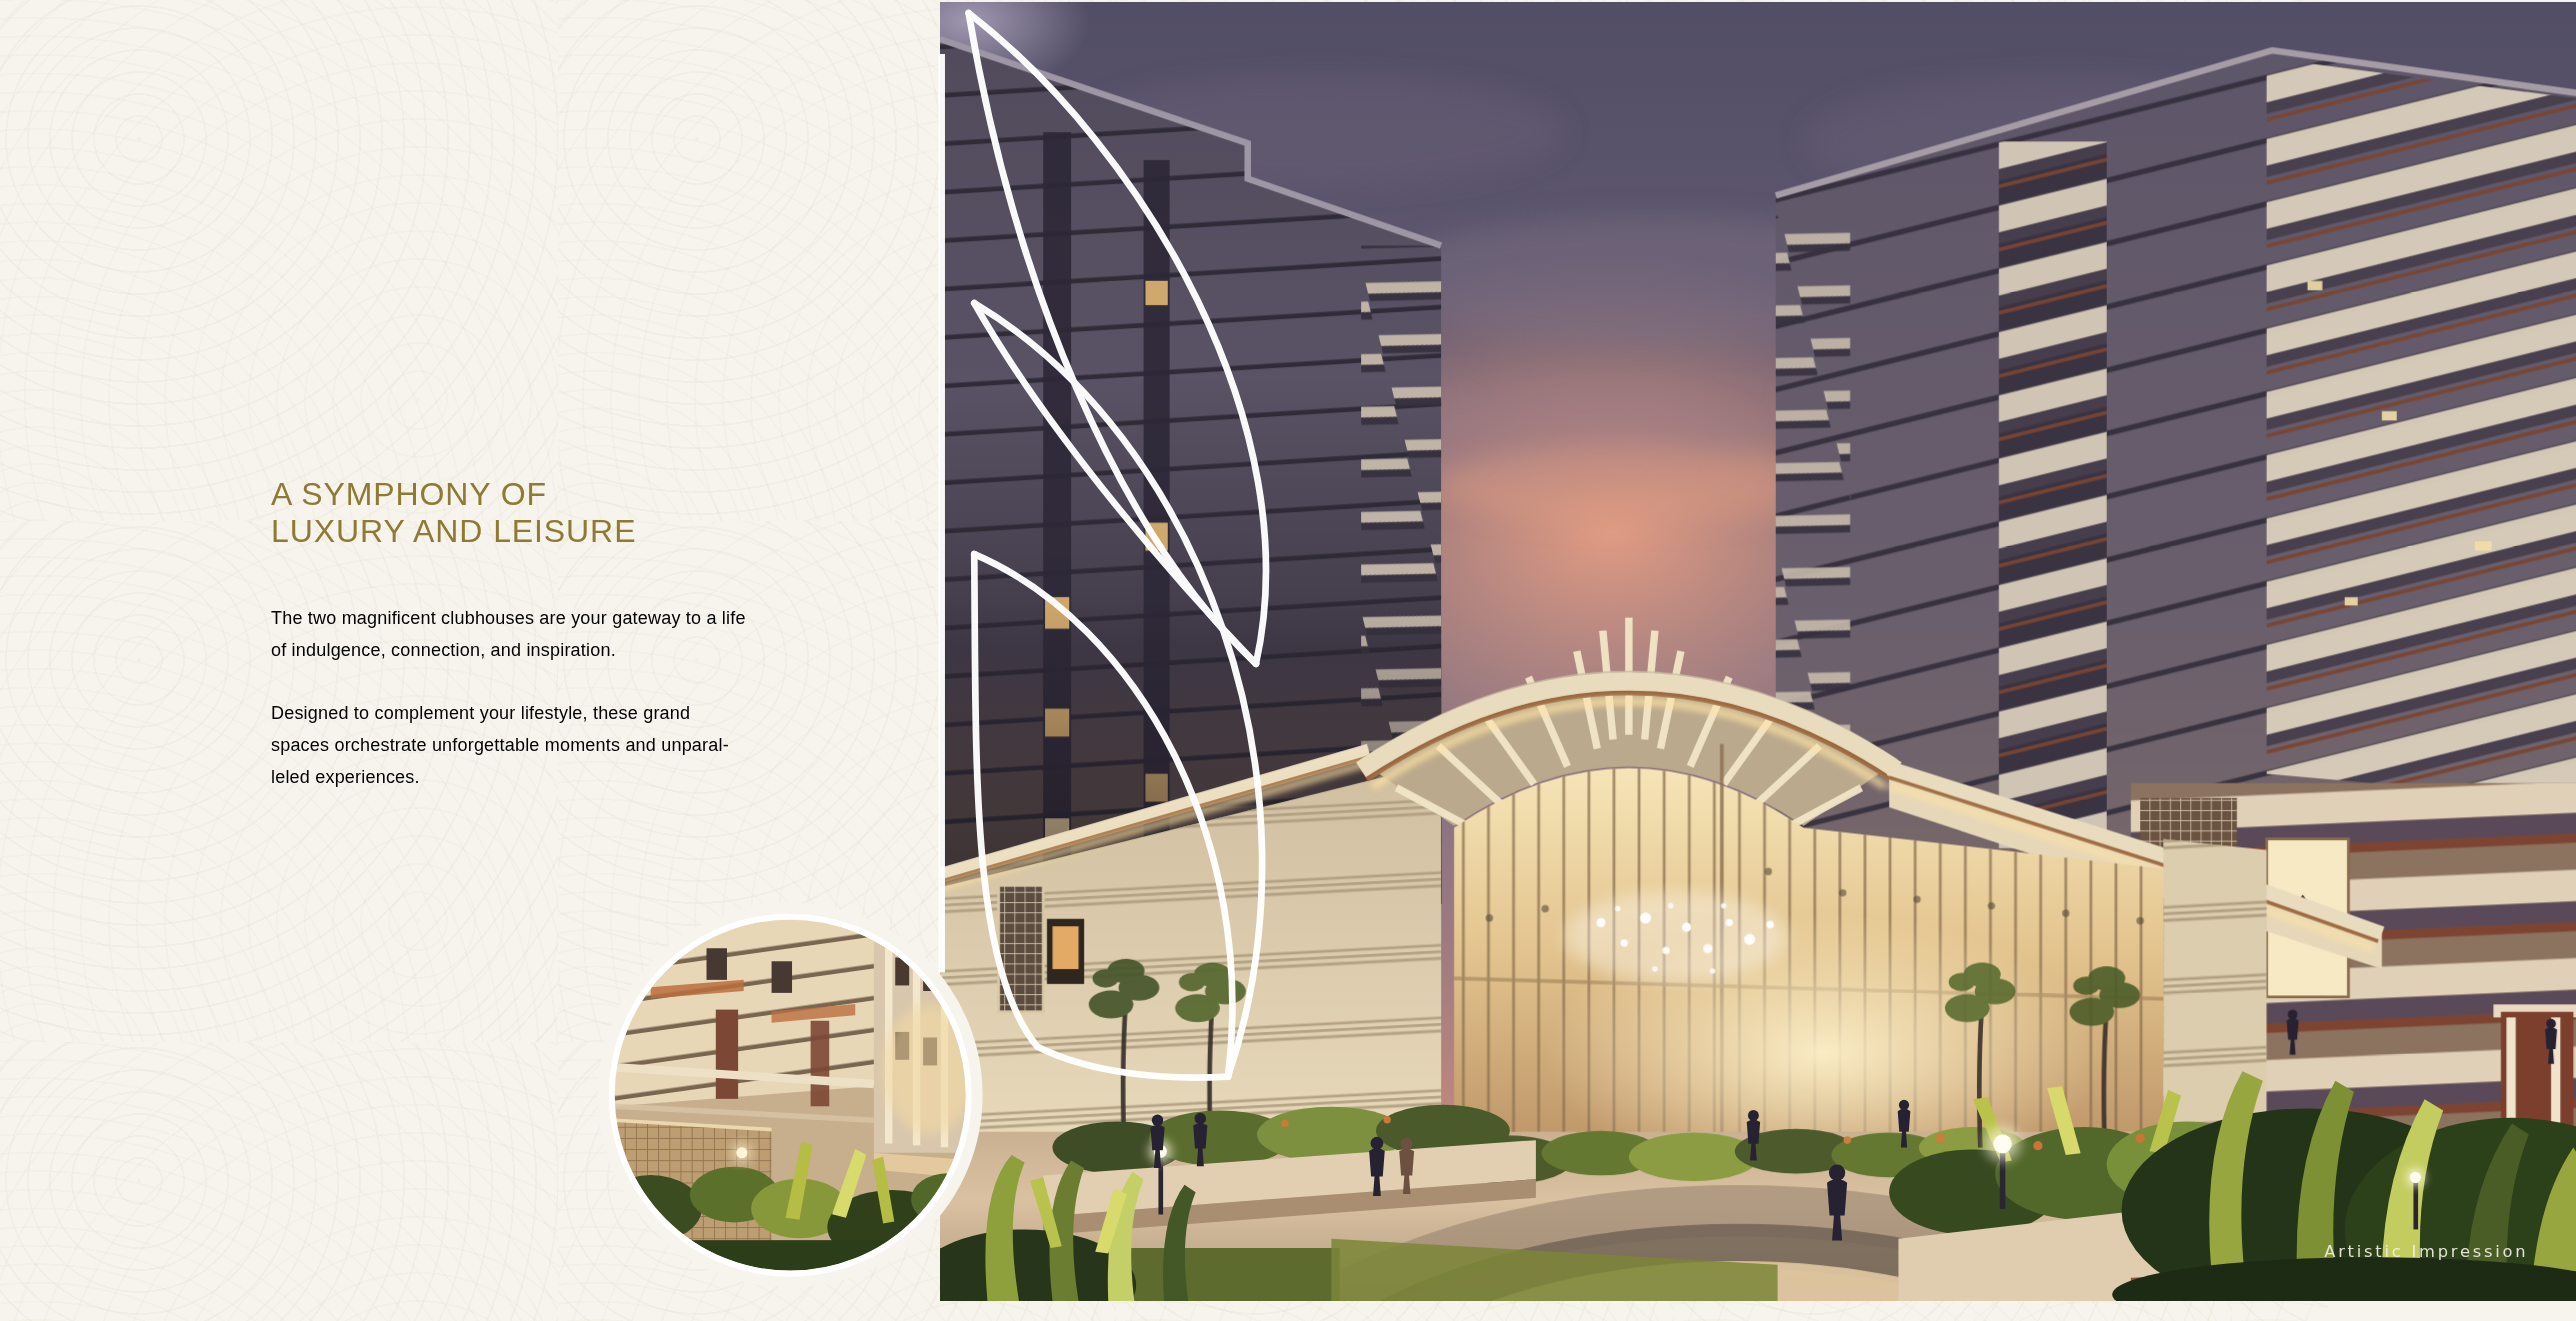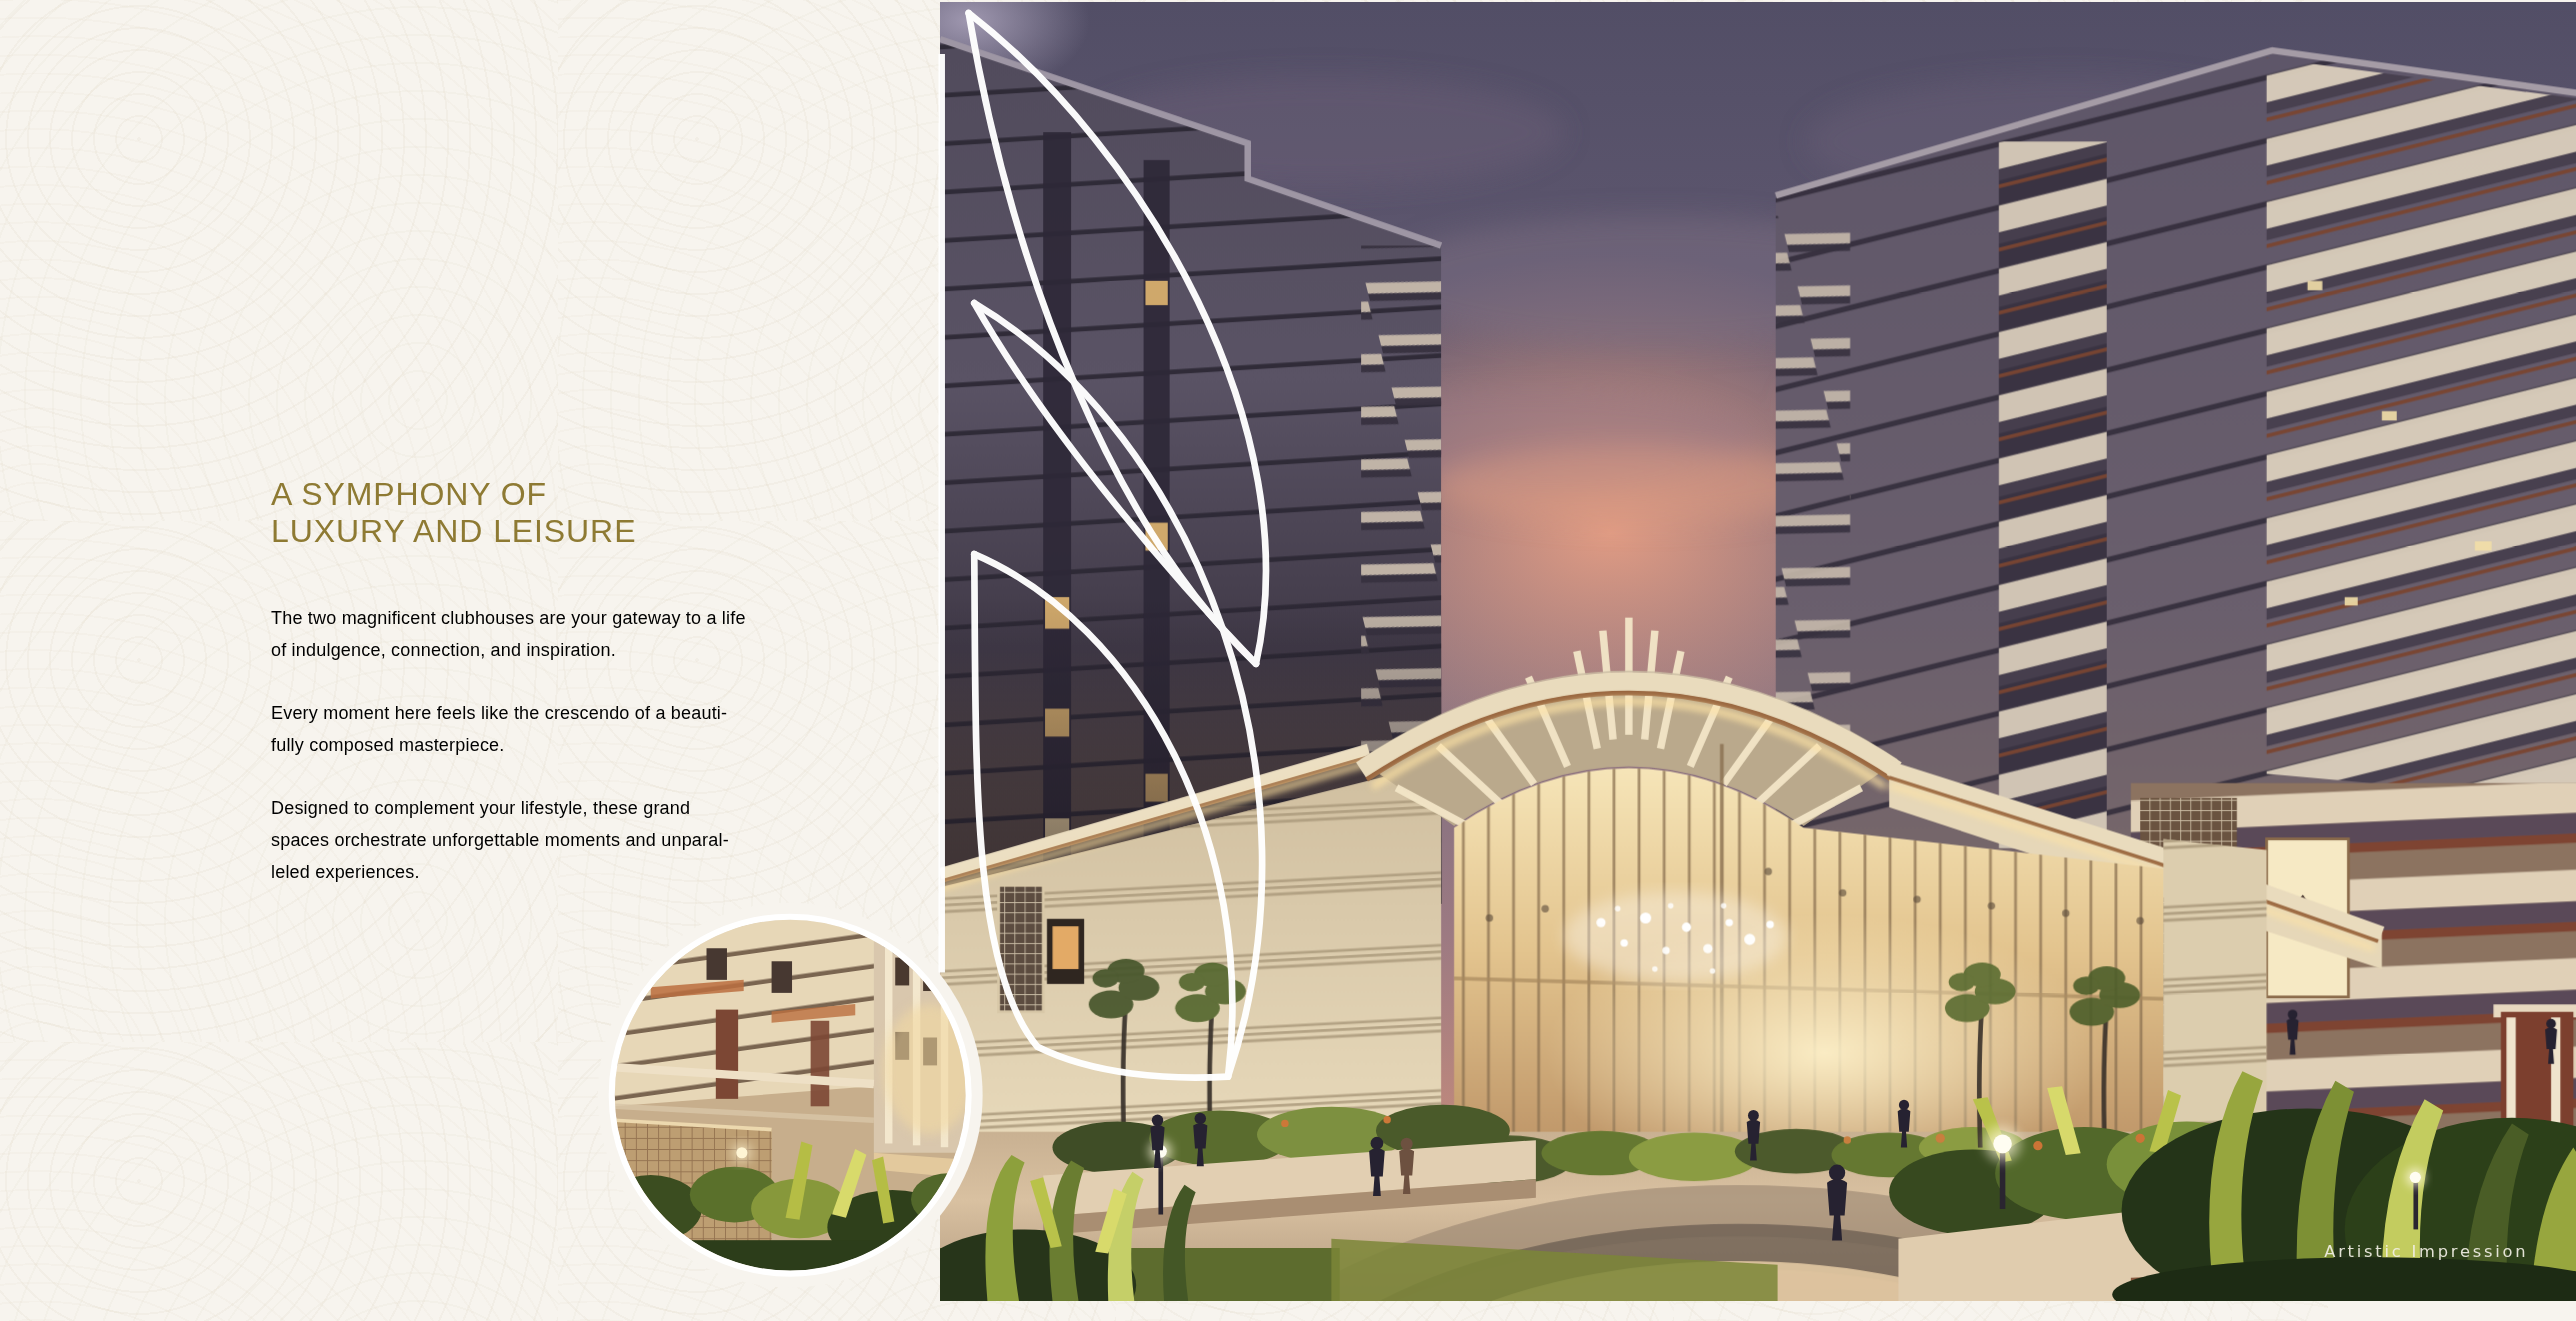--- a/index.html
+++ b/index.html
@@ -24,22 +24,20 @@
 <body>
 
 <div class="page">
   <div class="pattern-bg"></div>
 
   <section class="left-panel">
     <h1>A SYMPHONY OF
 LUXURY AND LEISURE</h1>
     <p>The two magnificent clubhouses are your gateway to a life
 of indulgence, connection, and inspiration.</p>
-    <p>Every moment here feels like the crescendo of a beauti-
-fully composed masterpiece.</p>
     <p>Designed to complement your lifestyle, these grand
 spaces orchestrate unforgettable moments and unparal-
 leled experiences.</p>
   </section>
 
   <figure class="photo">
   <svg viewBox="1009 0 1762 1397" preserveAspectRatio="none">
     <defs>
       <linearGradient id="skyG" x1="0" y1="0" x2="0" y2="1">
         <stop offset="0" stop-color="#524e66"></stop>

